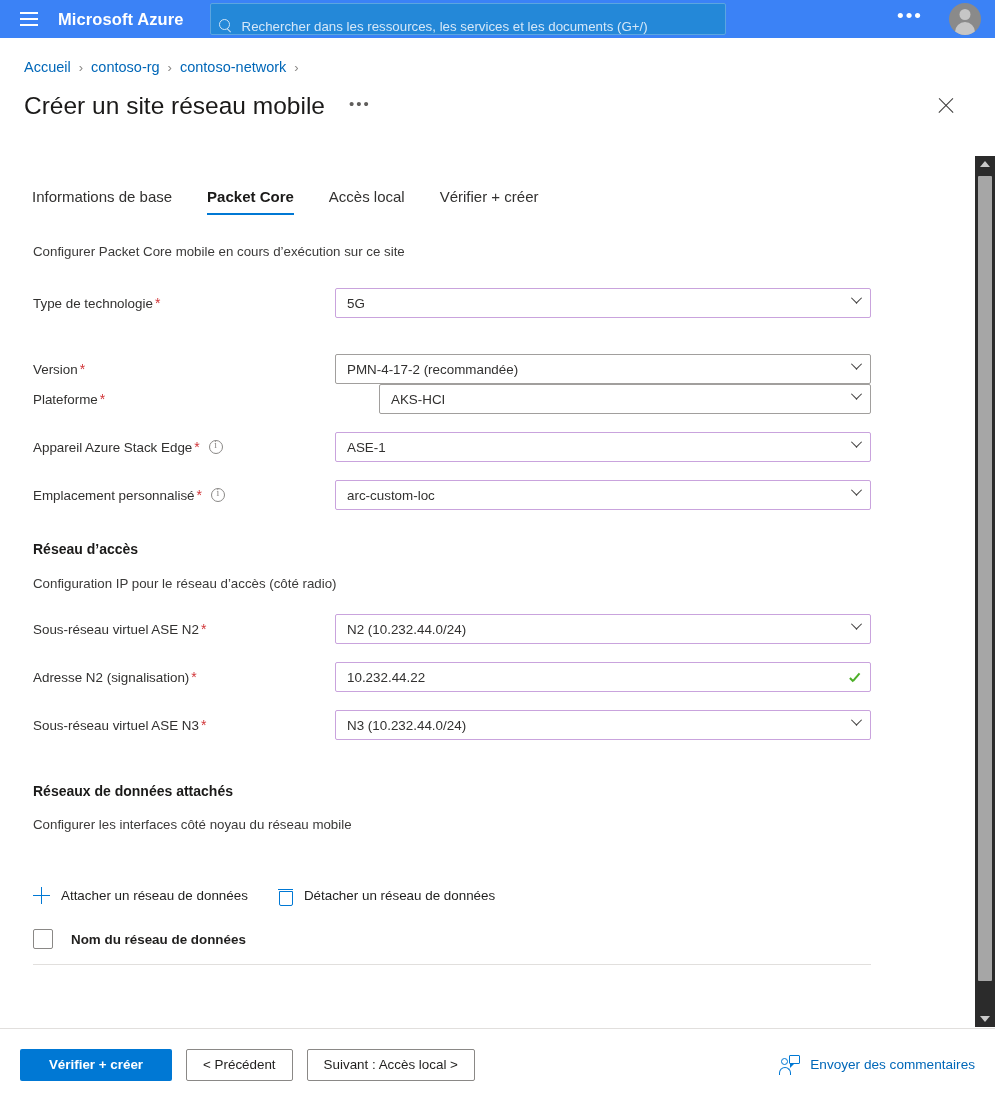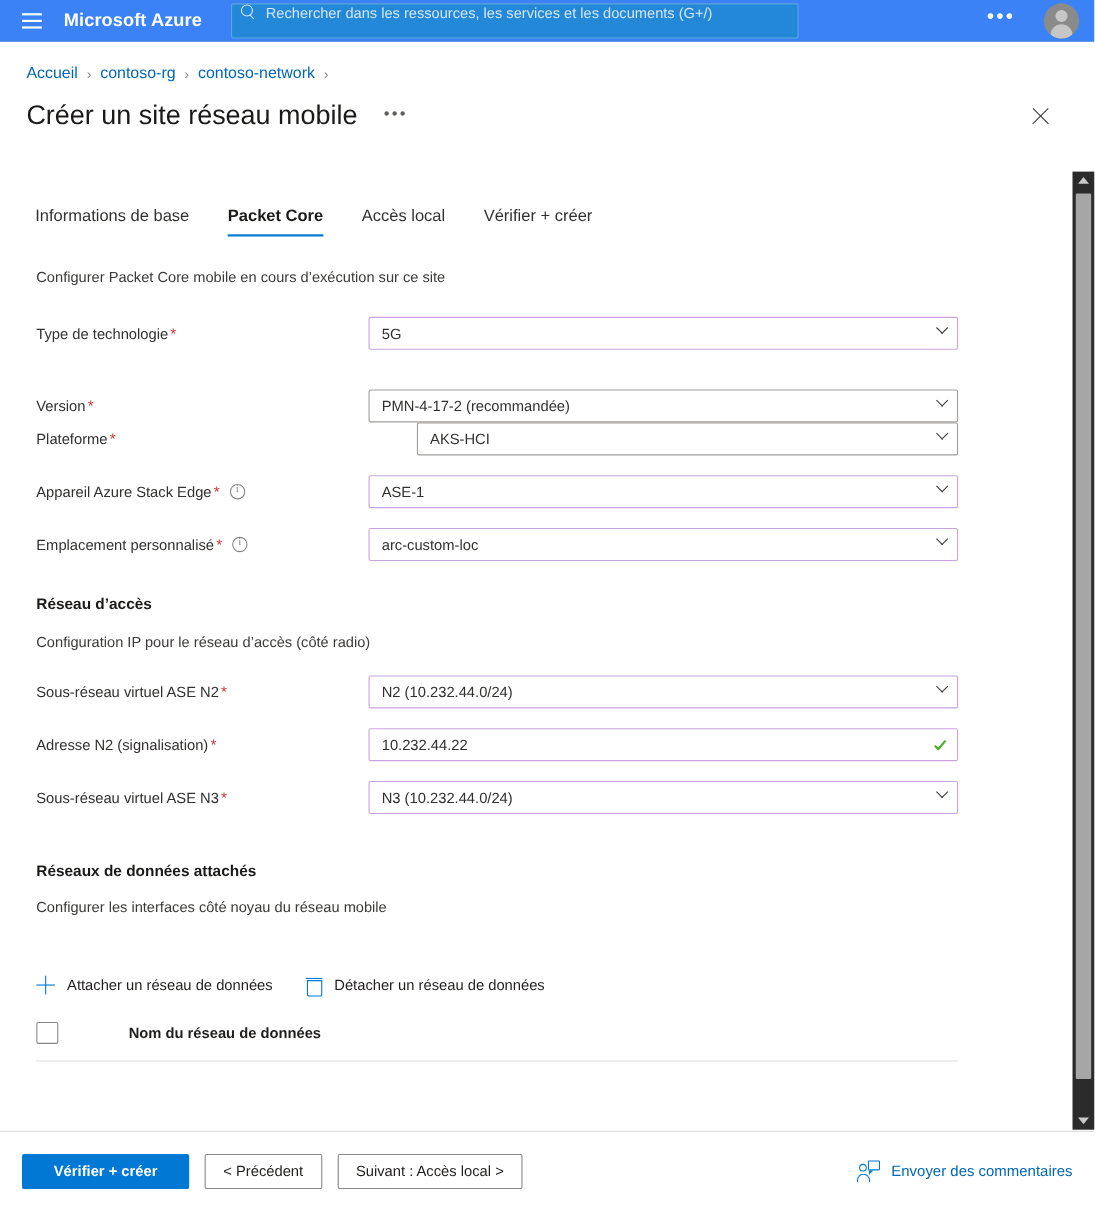--- a/index.html
+++ b/index.html
@@ -22,21 +22,21 @@
     display:flex; flex-direction:column; justify-content:space-between;
     cursor:pointer;
   }
   .hamburger span { display:block; height:2px; width:18px; background:#fff; }
   .brand {
     color:#ffffff; font-size:16.5px; font-weight:bold; letter-spacing:.1px;
     margin-right: 26px; white-space:nowrap;
   }
   .searchbox {
     width: 516px; height: 32px; background:#2488d8; border:1px solid #5ba5e0;
-    border-radius:2px; display:flex; align-items:flex-start; padding:0 8px;
+    border-radius:2px; display:flex; align-items:flex-end; padding:0 8px;
     cursor:text;
   }
   .search-ico { width:15px; height:15px; position:relative; margin-right:8px; flex:none; }
   .search-ico::before {
     content:""; position:absolute; left:0; top:0; width:9px; height:9px;
     border:1.4px solid #cfe4f7; border-radius:50%;
   }
   .search-ico::after {
     content:""; position:absolute; left:8px; top:9px; width:5px; height:1.4px;
     background:#cfe4f7; transform:rotate(45deg); transform-origin:left center;
@@ -369,21 +369,21 @@
       <div class="dn-act">
         <span class="plus-ico"></span>
         <span class="dn-lbl">Attacher un réseau de données</span>
       </div>
       <div class="dn-act">
         <span class="trash-ico"></span>
         <span class="dn-lbl">Détacher un réseau de données</span>
       </div>
     </div>
 
-    <div class="dn-head-row" style="top:773px;gap:46px;">
+    <div class="dn-head-row" style="top:773px;">
       <span class="cbx"></span>
       <span class="dn-col">Nom du réseau de données</span>
     </div>
     <div class="divider" style="top:808px;"></div>
 
   </div>
 
   <div class="scrollbar">
     <div class="sb-arrow up">
         <span class="tri"></span>

